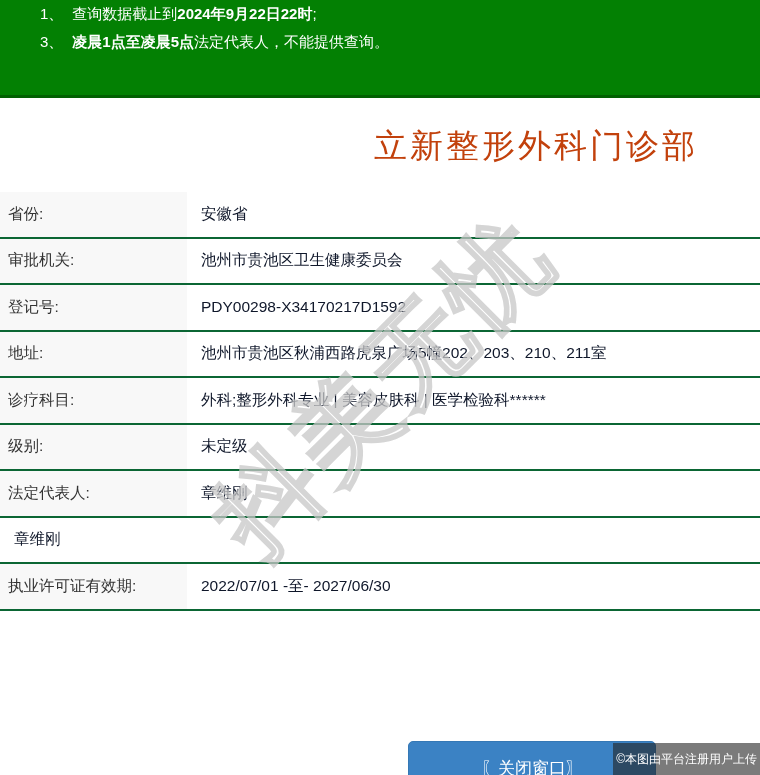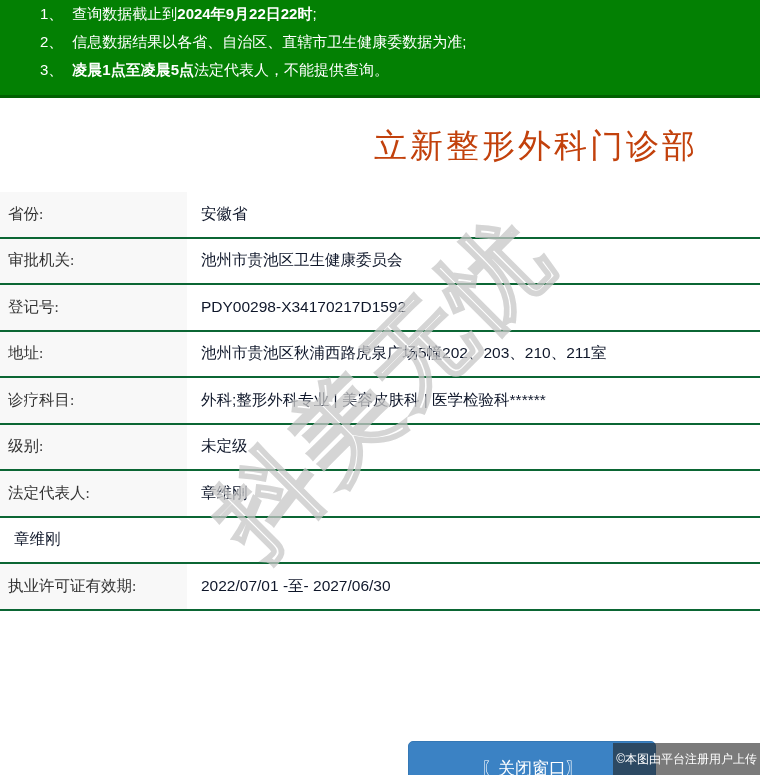--- a/index.html
+++ b/index.html
@@ -43,21 +43,20 @@
     height:46.5px;
     border-bottom:2px solid #0b6634;
   }
   .cell-label {
     width:187px;
     background:#f8f8f8;
     display:flex; align-items:center;
     padding-left:8px;
     font-size:15.5px;
     color:#333;
-    font-family:Liberation Serif, serif;
   }
   .cell-value {
     flex:1;
     display:flex; align-items:center;
     padding-left:14px;
     font-size:15.5px;
     color:#0f172a;
     white-space:nowrap;
     overflow:hidden;
   }
@@ -109,23 +108,20 @@
   }
 </style>
 </head>
 <body>
 
 <div class="notice-bar">
   <div class="notice-line">
     <span class="notice-num">1、</span><span>查询数据截止到</span><span class="notice-bold">2024年9月22日22时</span><span>;</span>
   </div>
   <div class="notice-line">
-    <span class="notice-num">2、</span><span>信息数据结果以各省、自治区、直辖市卫生健康委数据为准;</span><span class="notice-bold"></span><span></span>
-  </div>
-  <div class="notice-line">
     <span class="notice-num">3、</span><span></span><span class="notice-bold">凌晨1点至凌晨5点</span><span>法定代表人，不能提供查询。</span>
   </div>
 </div>
 
 <div class="title-area">
   <div class="page-title">立新整形外科门诊部</div>
 </div>
 
 <div class="info-table">
   <div class="info-row">

